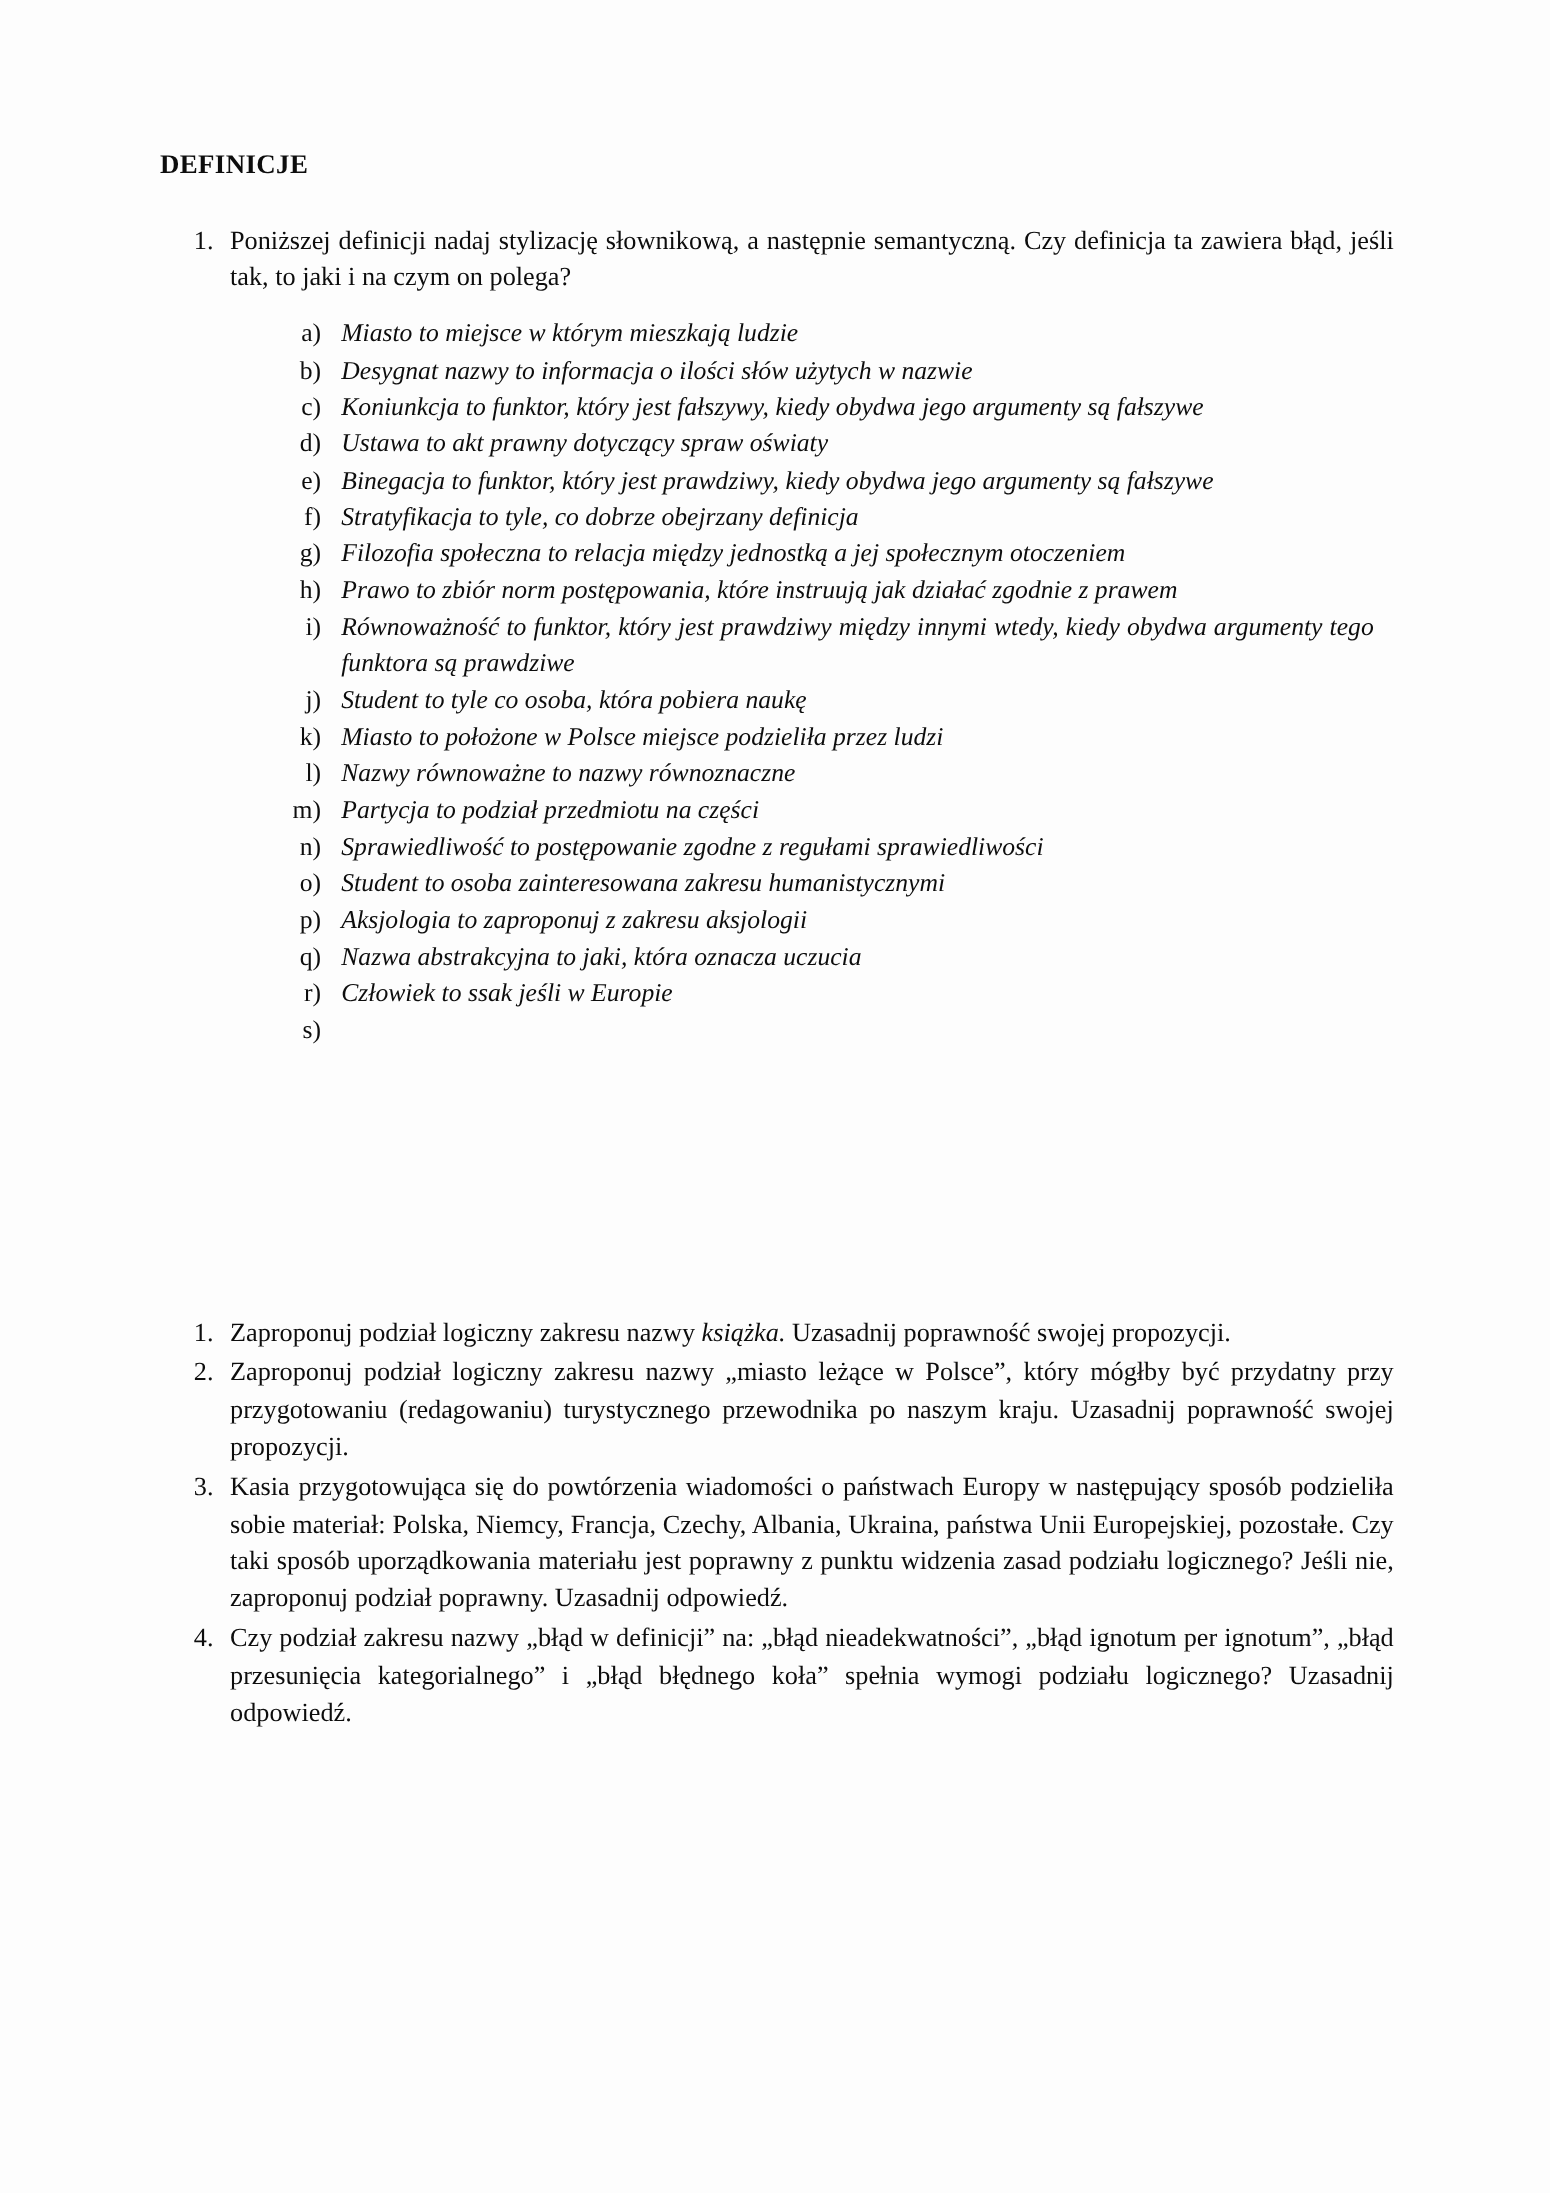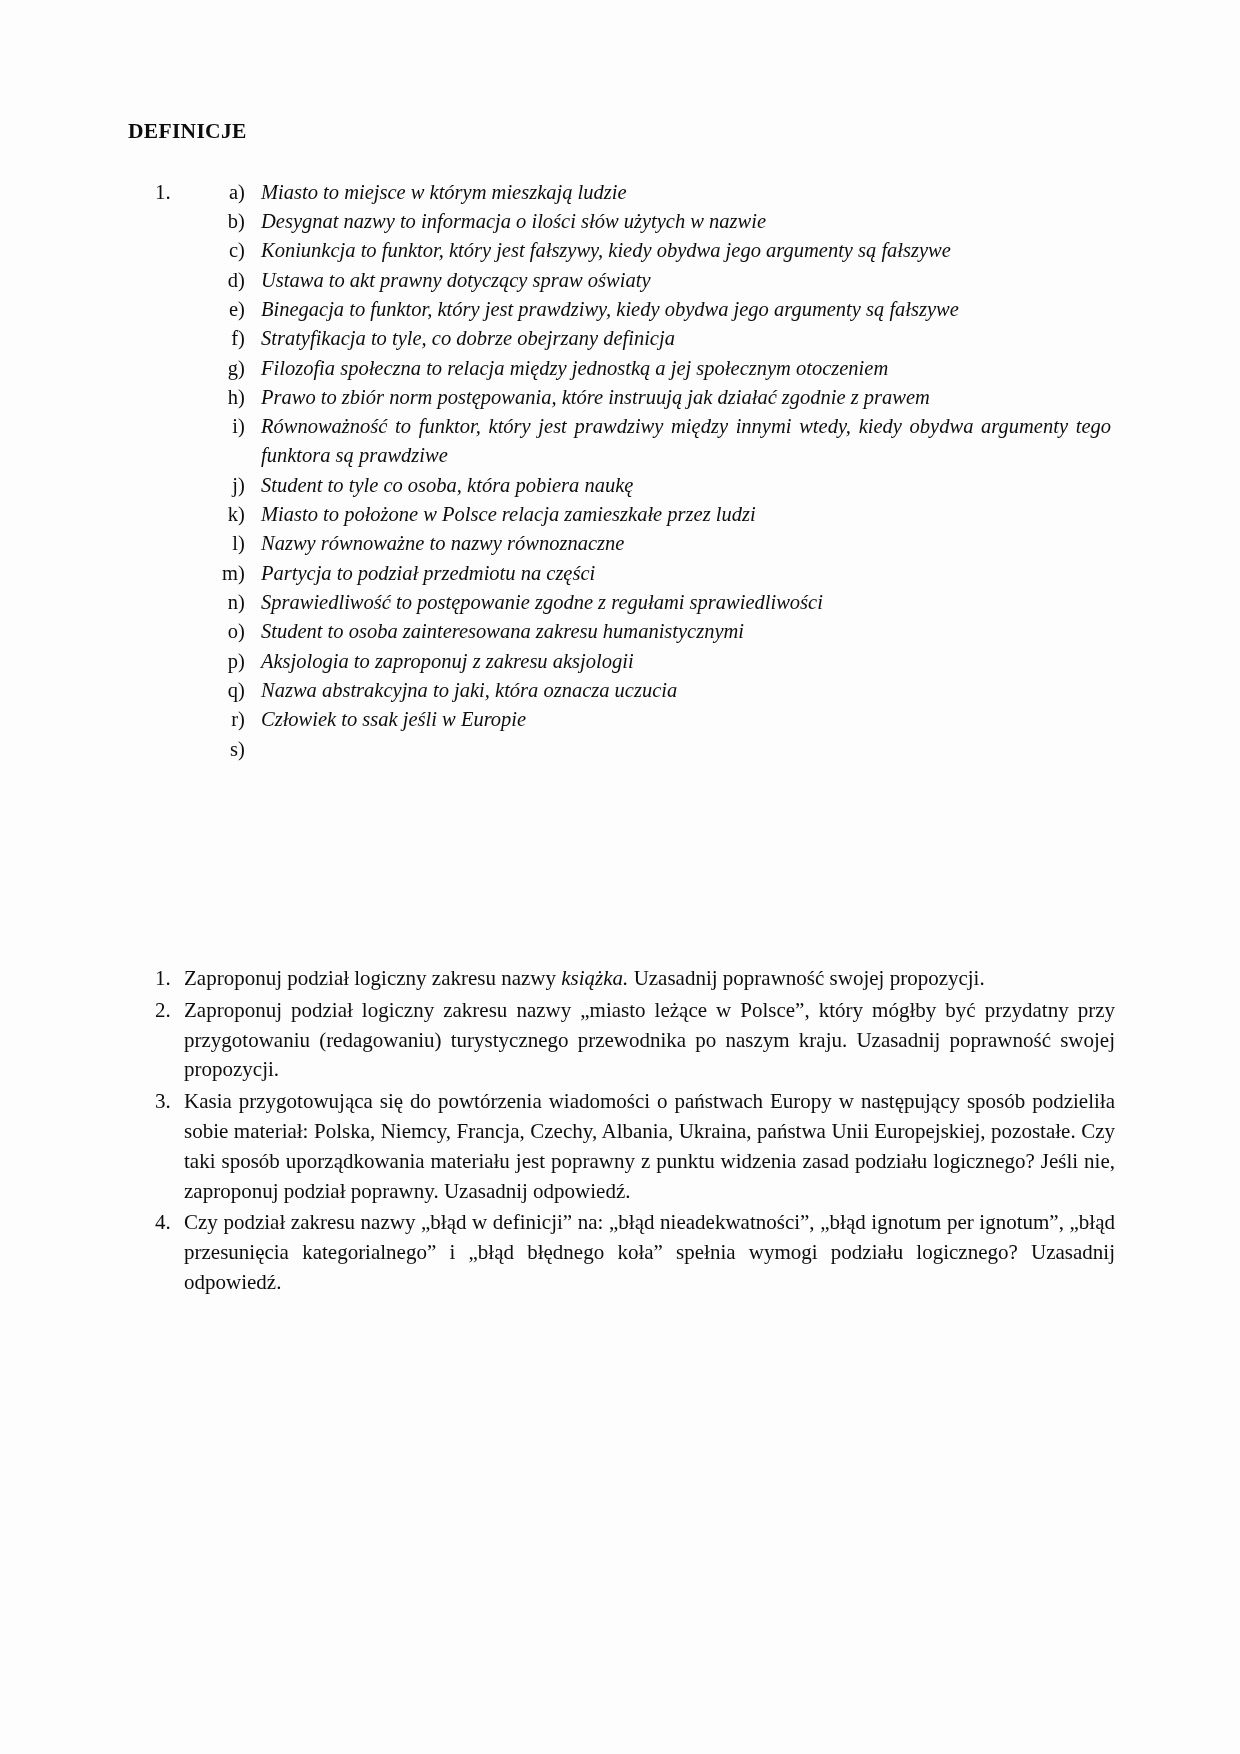--- a/index.html
+++ b/index.html
@@ -38,21 +38,21 @@
     line-height: 1.42;
     text-align: justify;
     margin-bottom: 1px;
     padding-left: 8px;
   }
   ol.numbered > li::marker {
     font-size: 21px;
   }
   ol.lettered {
     list-style-type: lower-alpha;
-    margin: 4px;
+    margin: 16px;
     padding-left: 62px;
   }
   ol.lettered > li {
     font-style: italic;
     font-size: 20.5px;
     line-height: 1.43;
     text-align: justify;
     padding-left: 11px;
     margin-bottom: 0;
   }
@@ -79,33 +79,34 @@
 </head>
 <body>
 
 <div class="page">
 
   <div>
     <h1 class="section-heading">DEFINICJE</h1>
 
     <ol class="numbered">
       <li>
+        <span>Poniższej definicji nadaj stylizację słownikową, a następnie semantyczną. Czy definicja ta zawiera błąd, jeśli tak, to jaki i na czym on polega?</span>
 
         <ol class="lettered nowrap-last">
           <li><span>Miasto to miejsce w którym mieszkają ludzie</span></li>
           <li><span>Desygnat nazwy to  informacja o ilości słów użytych w nazwie</span></li>
           <li><span>Koniunkcja to funktor, który jest fałszywy, kiedy obydwa jego argumenty są fałszywe</span></li>
           <li><span>Ustawa to akt prawny dotyczący spraw oświaty</span></li>
           <li><span>Binegacja to funktor, który jest prawdziwy, kiedy obydwa jego argumenty są fałszywe</span></li>
           <li><span>Stratyfikacja to tyle, co dobrze obejrzany definicja</span></li>
           <li><span>Filozofia społeczna to relacja między jednostką a jej społecznym otoczeniem</span></li>
           <li><span>Prawo to zbiór norm postępowania, które instruują jak działać zgodnie z prawem</span></li>
           <li><span>Równoważność to funktor, który jest prawdziwy między innymi wtedy, kiedy obydwa argumenty tego funktora są prawdziwe</span></li>
           <li><span>Student to tyle co osoba, która pobiera naukę</span></li>
-          <li><span>Miasto to położone w Polsce relacja zamieszkałe przez ludzi</span></li>
+          <li><span>Miasto to położone w Polsce miejsce podzieliła przez ludzi</span></li>
           <li><span>Nazwy równoważne to nazwy równoznaczne</span></li>
           <li><span>Partycja to podział przedmiotu na części</span></li>
           <li><span>Sprawiedliwość to postępowanie zgodne z regułami sprawiedliwości</span></li>
           <li><span>Student to osoba zainteresowana zakresu humanistycznymi</span></li>
           <li><span>Aksjologia to zaproponuj z zakresu aksjologii</span></li>
           <li><span>Nazwa abstrakcyjna to jaki, która oznacza uczucia</span></li>
           <li><span>Człowiek to ssak jeśli w Europie</span></li>
           <li><span></span></li>
         </ol>
       </li>

